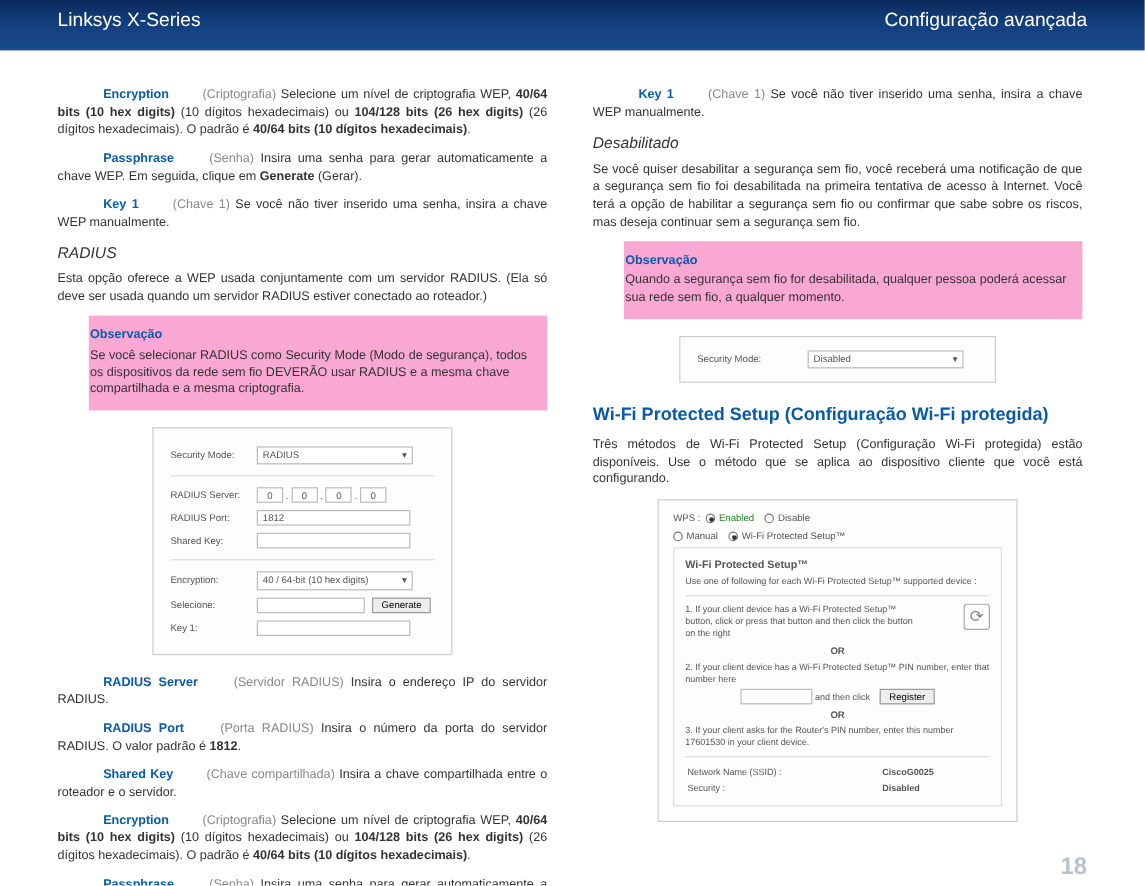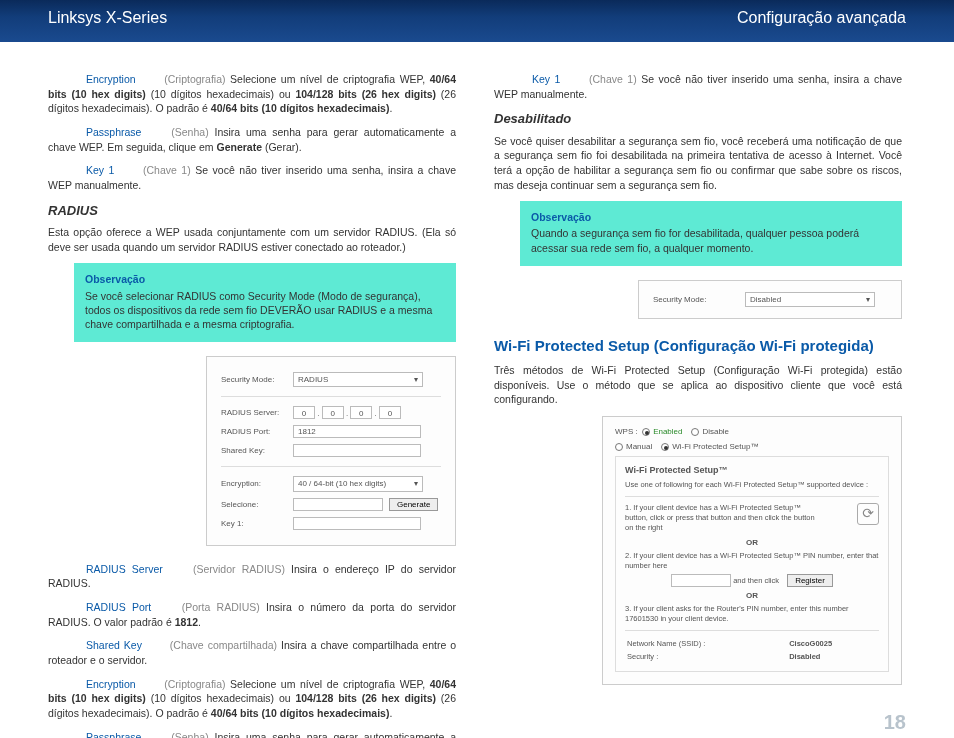--- a/index.html
+++ b/index.html
@@ -22,35 +22,35 @@
     font-size: 16px;
     font-weight: 300;
   }
   .page {
     padding: 30px 48px 0 48px;
     display: flex;
     gap: 38px;
   }
   .col { width: 408px; font-size: 10.5px; line-height: 1.4; color: #333; }
   .col p { margin-bottom: 9px; text-align: justify; }
-  .label-blue { color: #0a5aa8; font-weight: normal; padding-left: 38px; }
+  .label-blue { color: #0a5aa8; font-weight: bold; padding-left: 38px; }
   .label-grey { color: #888; margin-left: 24px; }
-  .h3 { font-style: italic; font-size: 13px; color: #333; margin: 8px 0 5px 0; font-weight: 700; }
+  .h3 { font-style: italic; font-size: 13px; color: #333; margin: 8px 0 5px 0; font-weight: 400; }
   .h2 { color: #0a5aa8; font-size: 15px; margin: 12px 0 7px 0; font-weight: 600; }
   .notebox {
     margin: 8px 0 14px 26px;
-    padding: 9px 13px 11px 11px;
-    background: #5eead4;
+    padding: 9px 13px 11px 1px;
+    background: #f9a8d4;
     font-size: 10.5px;
     line-height: 1.35;
   }
   .notebox .ob { color: #0a5aa8; font-weight: bold; display: block; margin-bottom: 2px; }
   .fig {
     display: flex;
-    justify-content: flex-end;
+    justify-content: center;
     margin: 6px 0 16px 0;
   }
   .panel {
     border: 1px solid #ccc;
     background: #fdfdfd;
     font-size: 8px;
     color: #555;
     font-family: Arial, sans-serif;
   }
   .panel-radius { width: 250px; padding: 12px 14px; }

